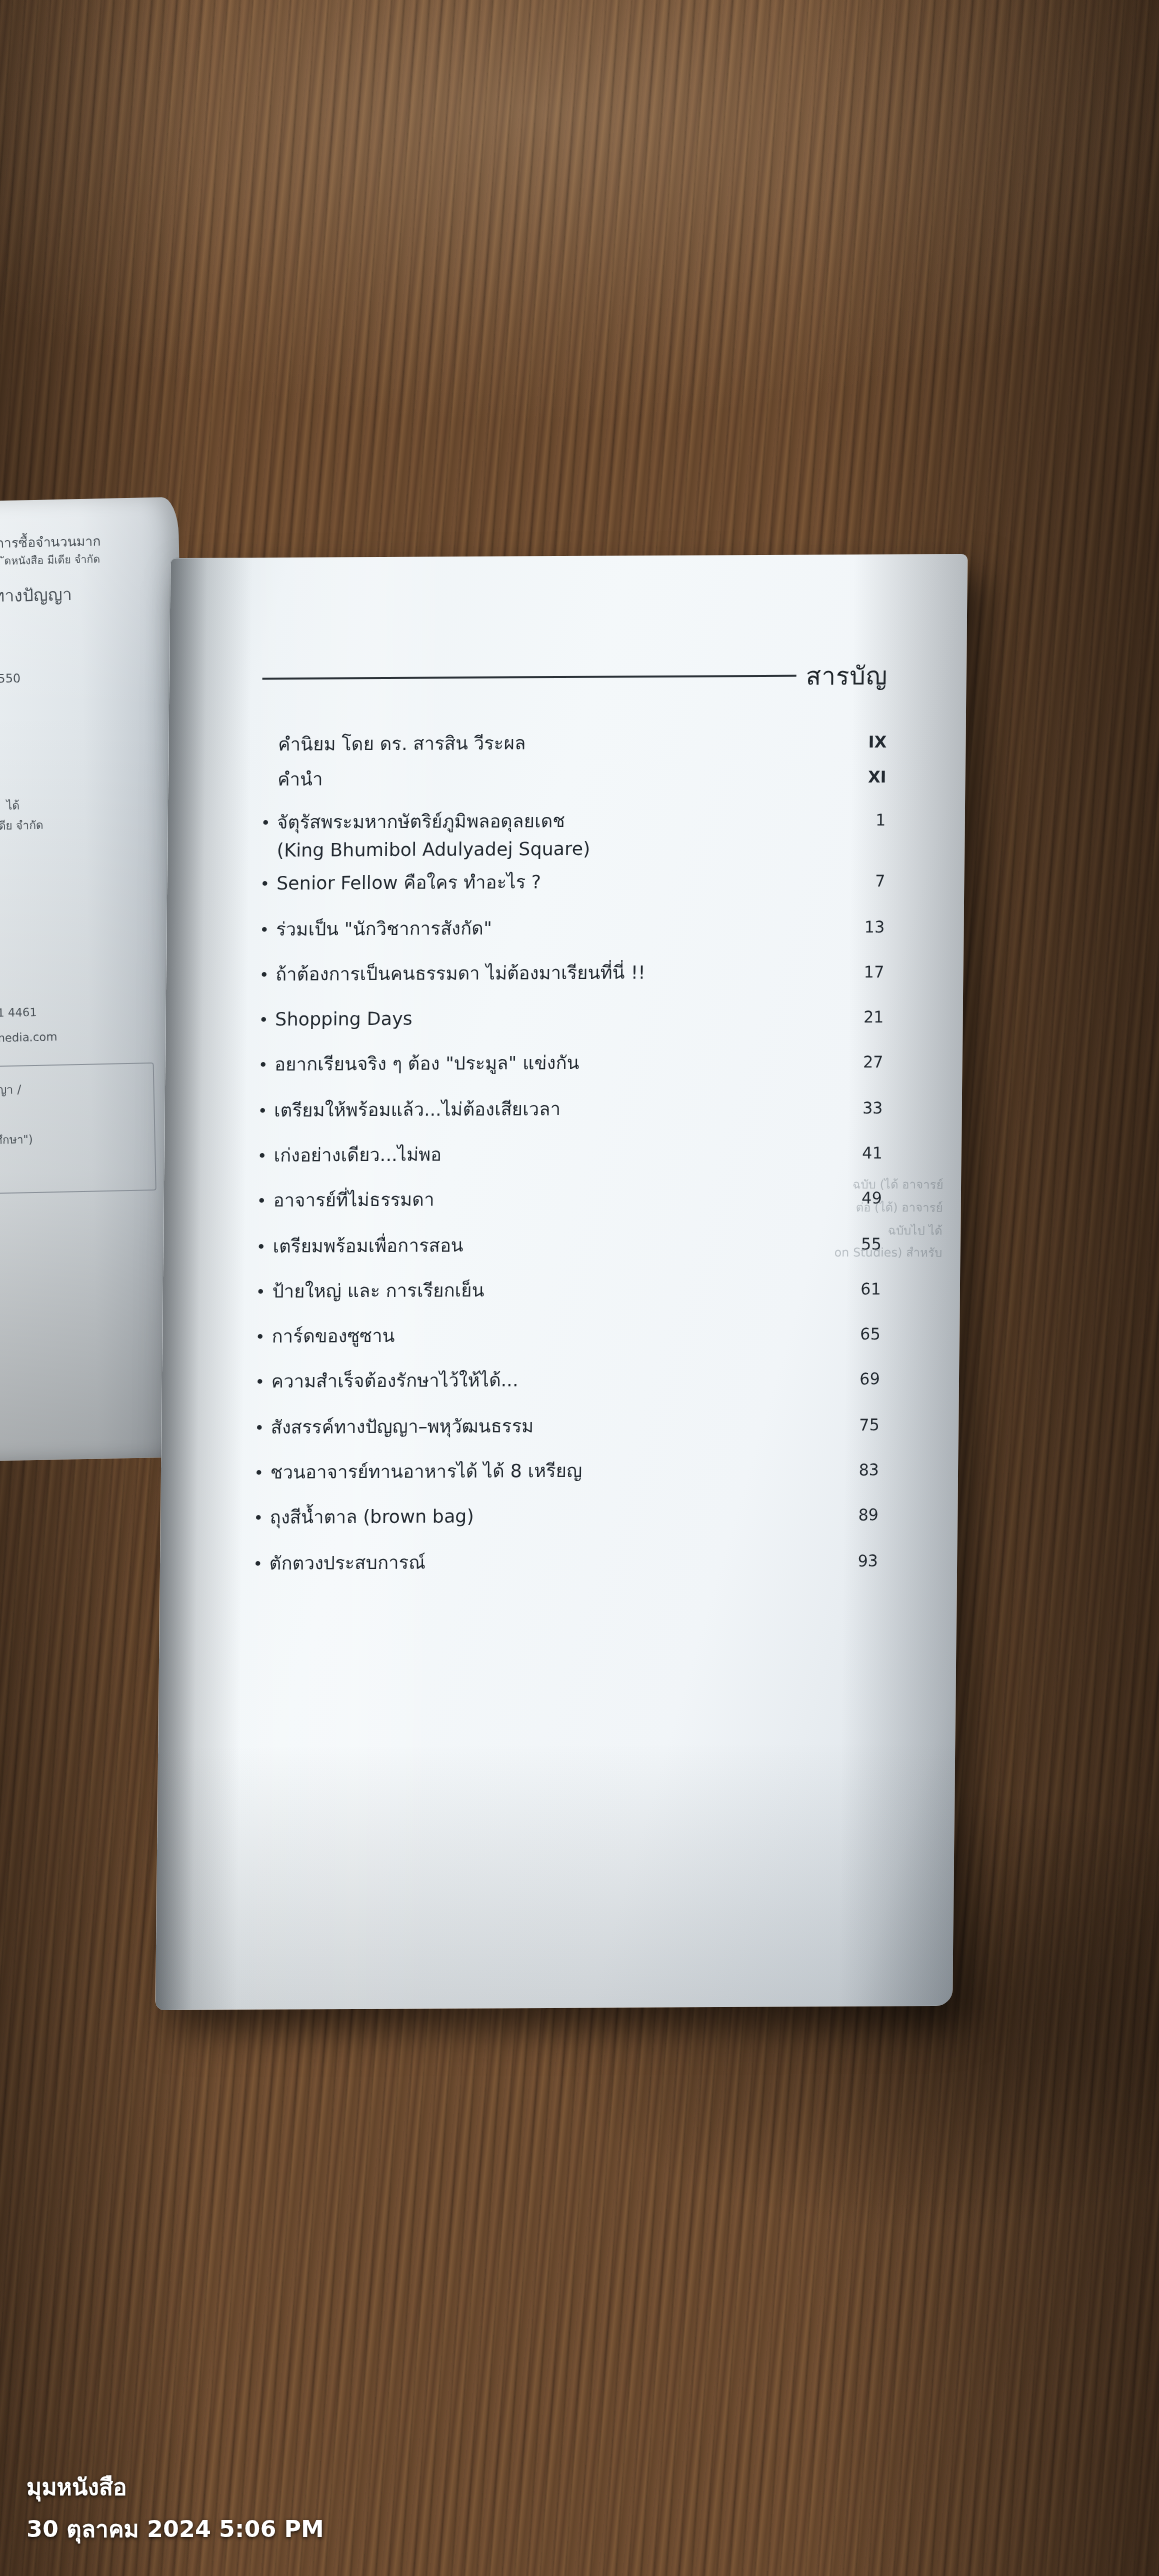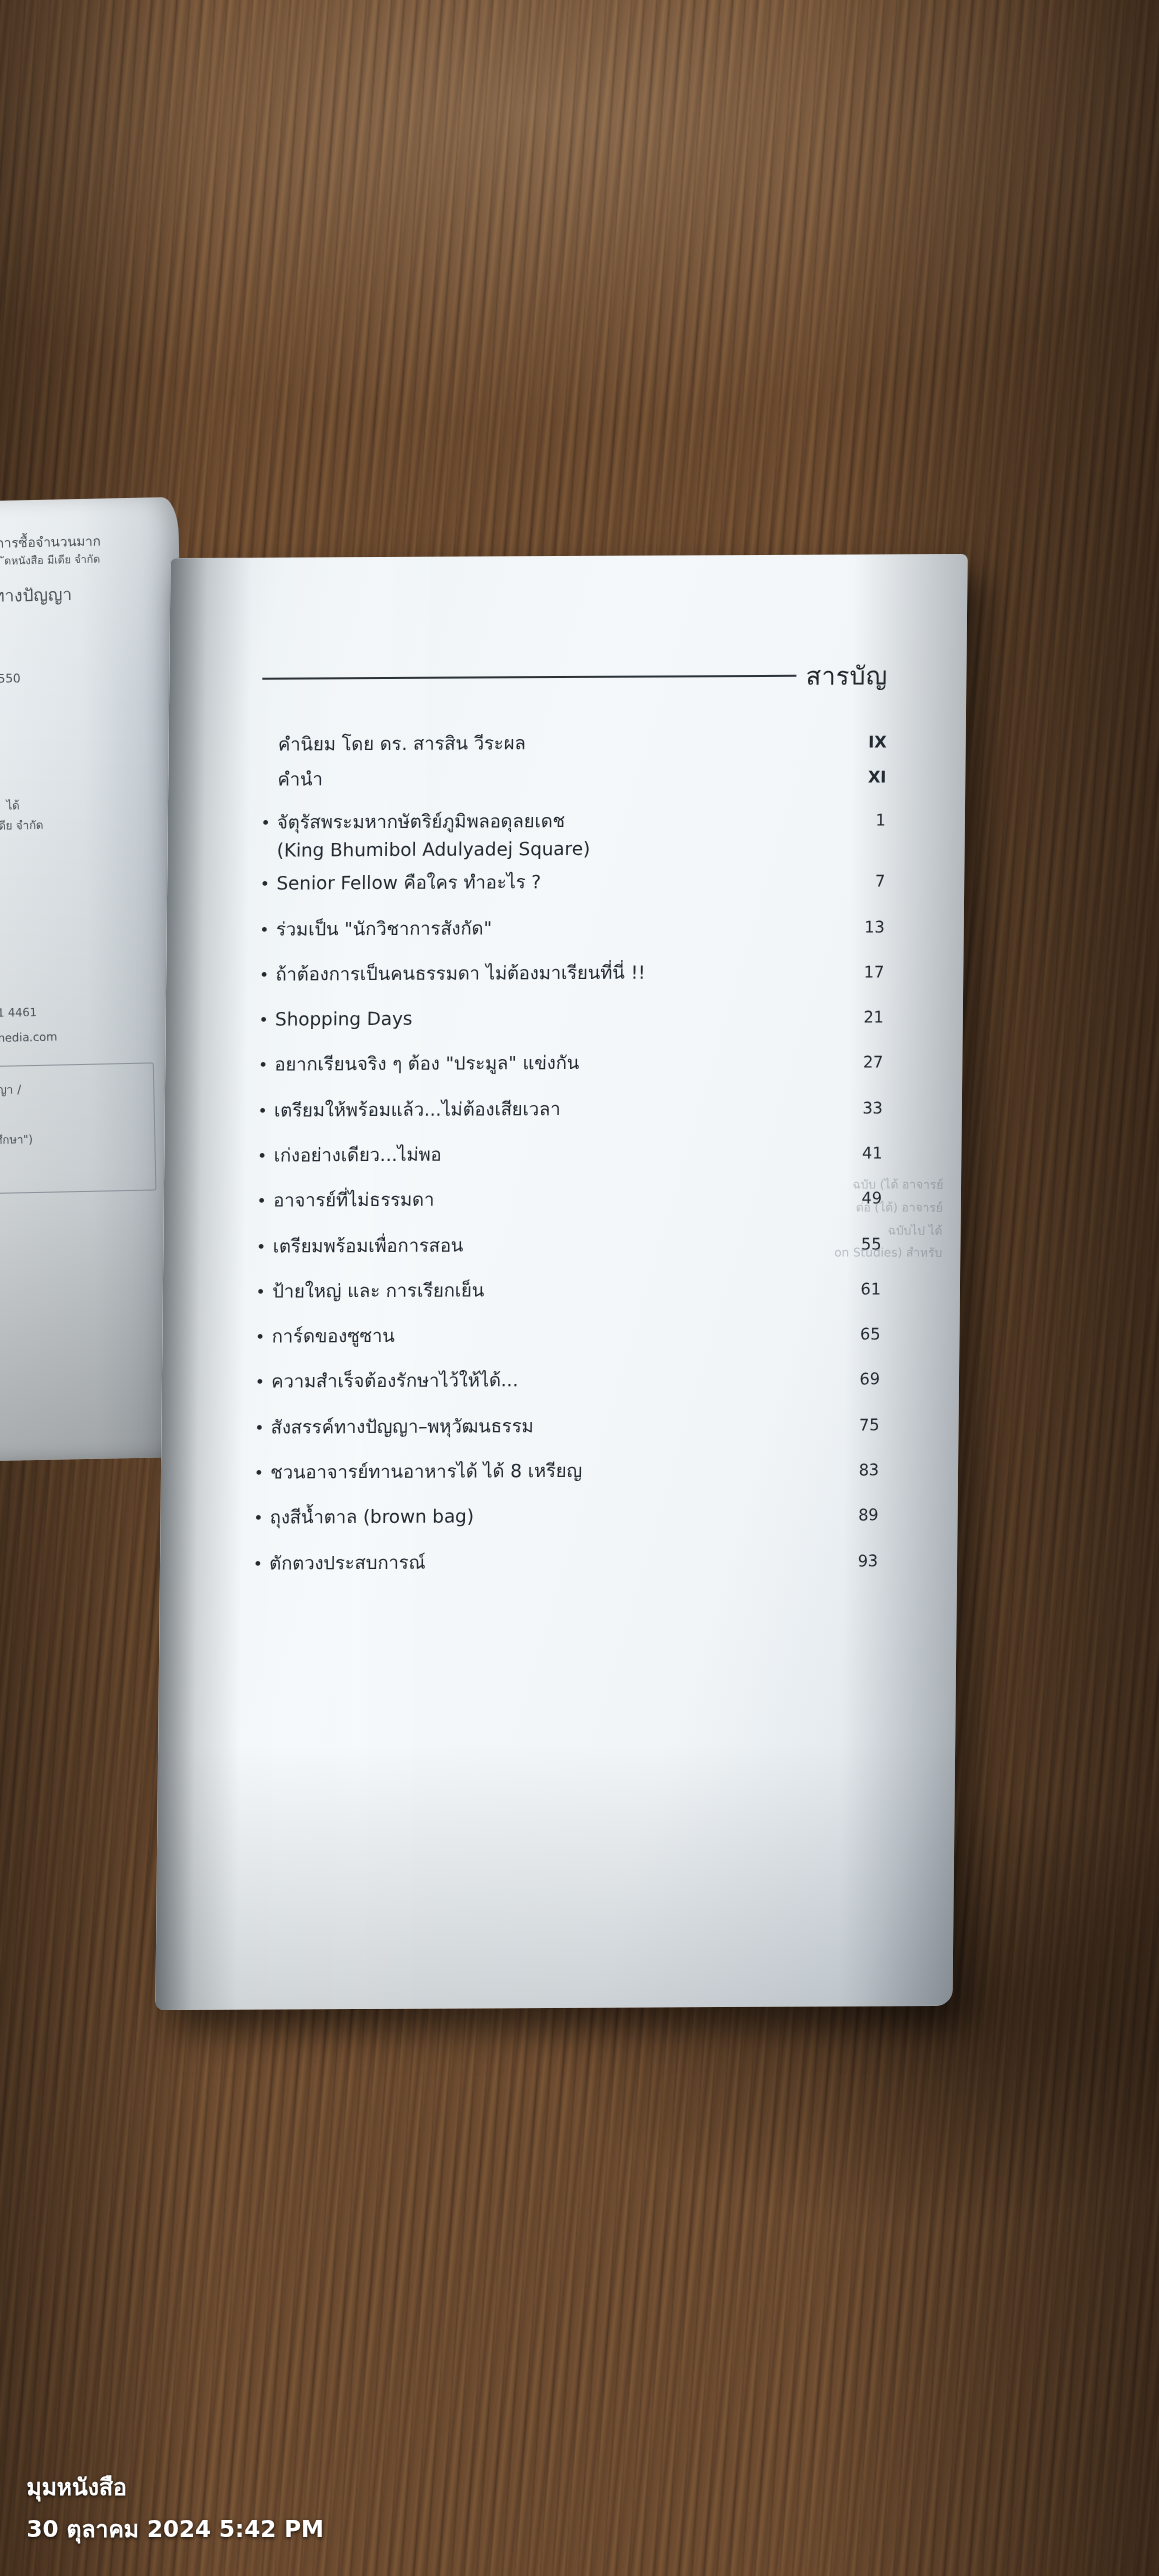--- a/index.html
+++ b/index.html
@@ -370,17 +370,17 @@
       <div>on Studies) สำหรับ</div>
     </div>
 
     <div class="gutter-shadow"></div>
     <div class="page-right-shade"></div>
     <div class="page-bottom-shade"></div>
   </div>
 
   <div class="stamp">
     <div class="line1">มุมหนังสือ</div>
-    <div class="line2">30 ตุลาคม 2024 5:42 PM</div>
+    <div class="line2">30 ตุลาคม 2024 5:06 PM</div>
   </div>
 
 </div>
 
 
 </body></html>

